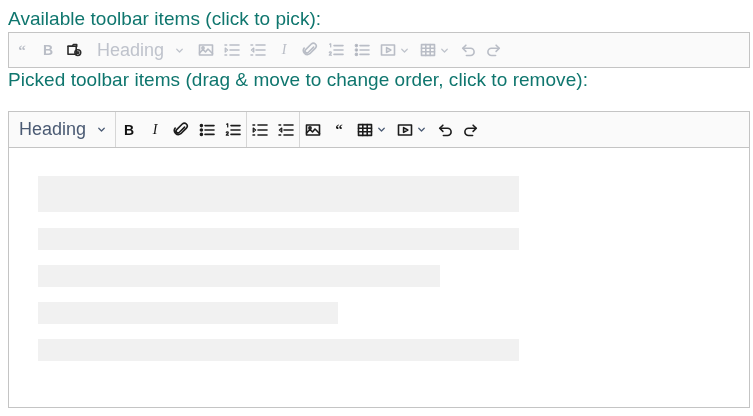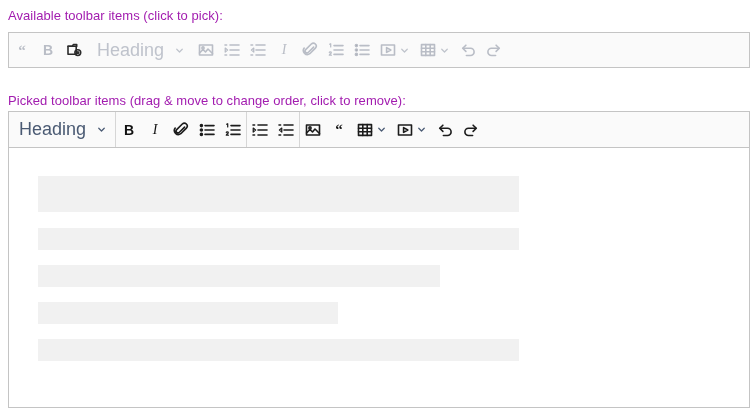--- a/index.html
+++ b/index.html
@@ -6,27 +6,27 @@
   html, body {
     margin: 0; padding: 0;
     width: 753px; height: 416px;
     background: #ffffff;
     font-family: "Liberation Sans", sans-serif;
     overflow: hidden;
   }
   .page { position: relative; width: 753px; height: 416px; }
 
   .section-label {
-    font-size: 13px;
-    color: #a21caf;
+    font-size: 19px;
+    color: #0f766e;
     line-height: 1;
     letter-spacing: 0.05px;
   }
   #label-available { position: absolute; left: 8px; top: 9px; }
-  #label-picked    { position: absolute; left: 8px; top: 94px; }
+  #label-picked    { position: absolute; left: 8px; top: 70px; }
 
   
   .toolbar {
     position: absolute;
     display: flex;
     align-items: stretch;
     background: #fafafa;
     border: 1px solid #c4c4c4;
   }
   #available-toolbar { left: 8px; top: 32px; width: 496px; height: 36px; }

